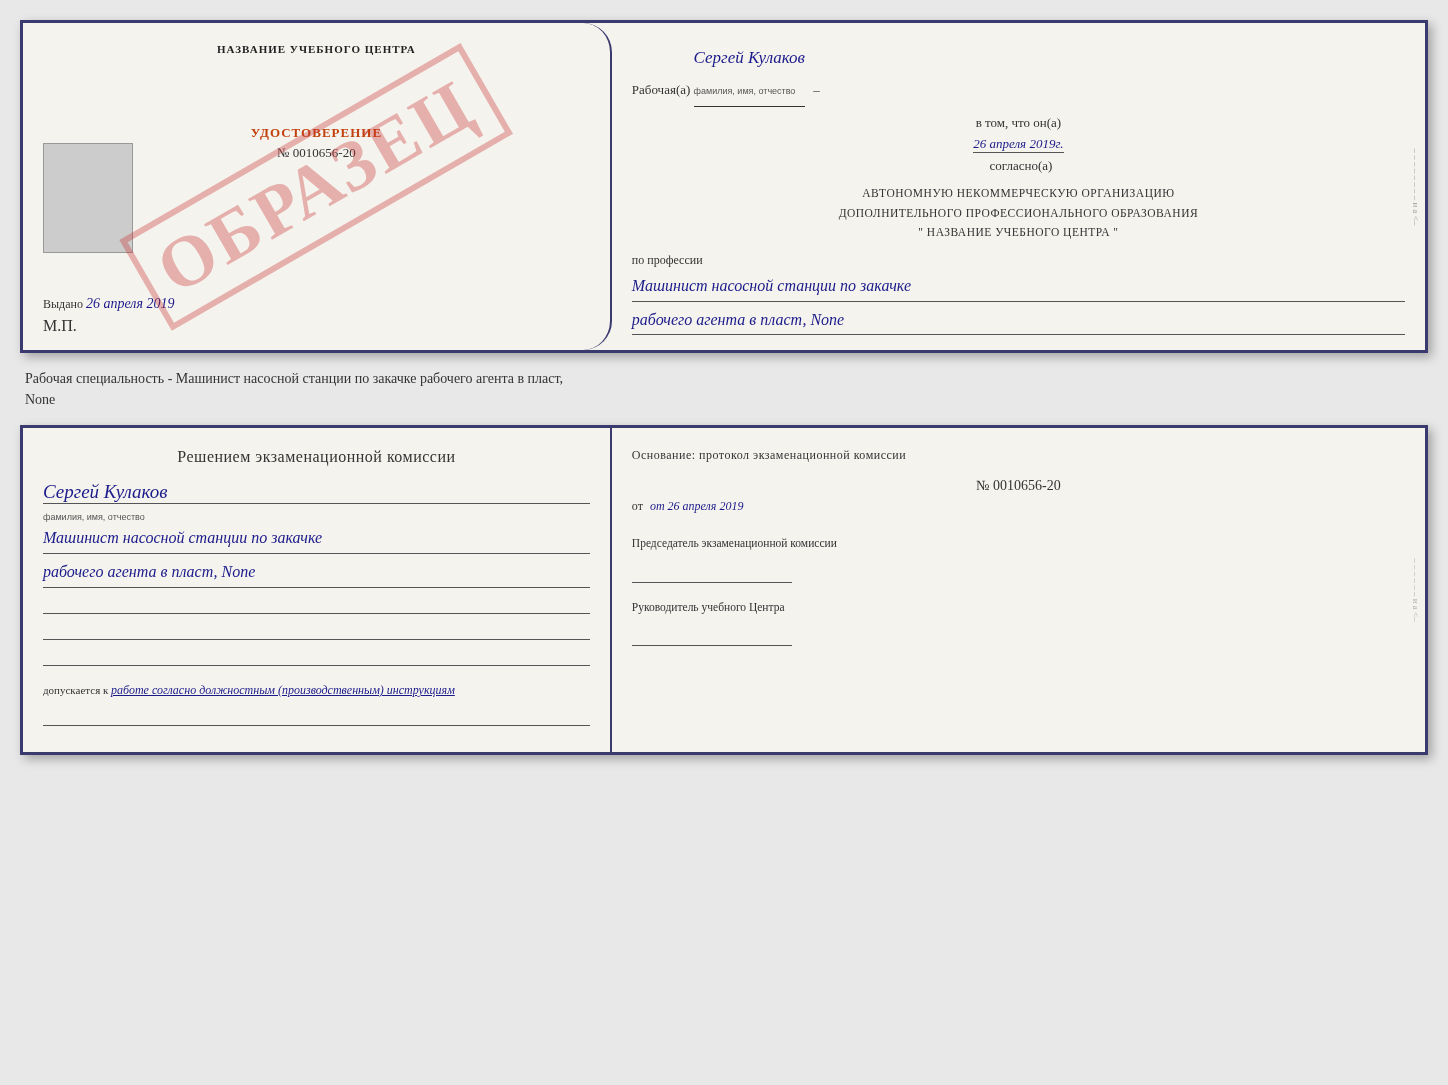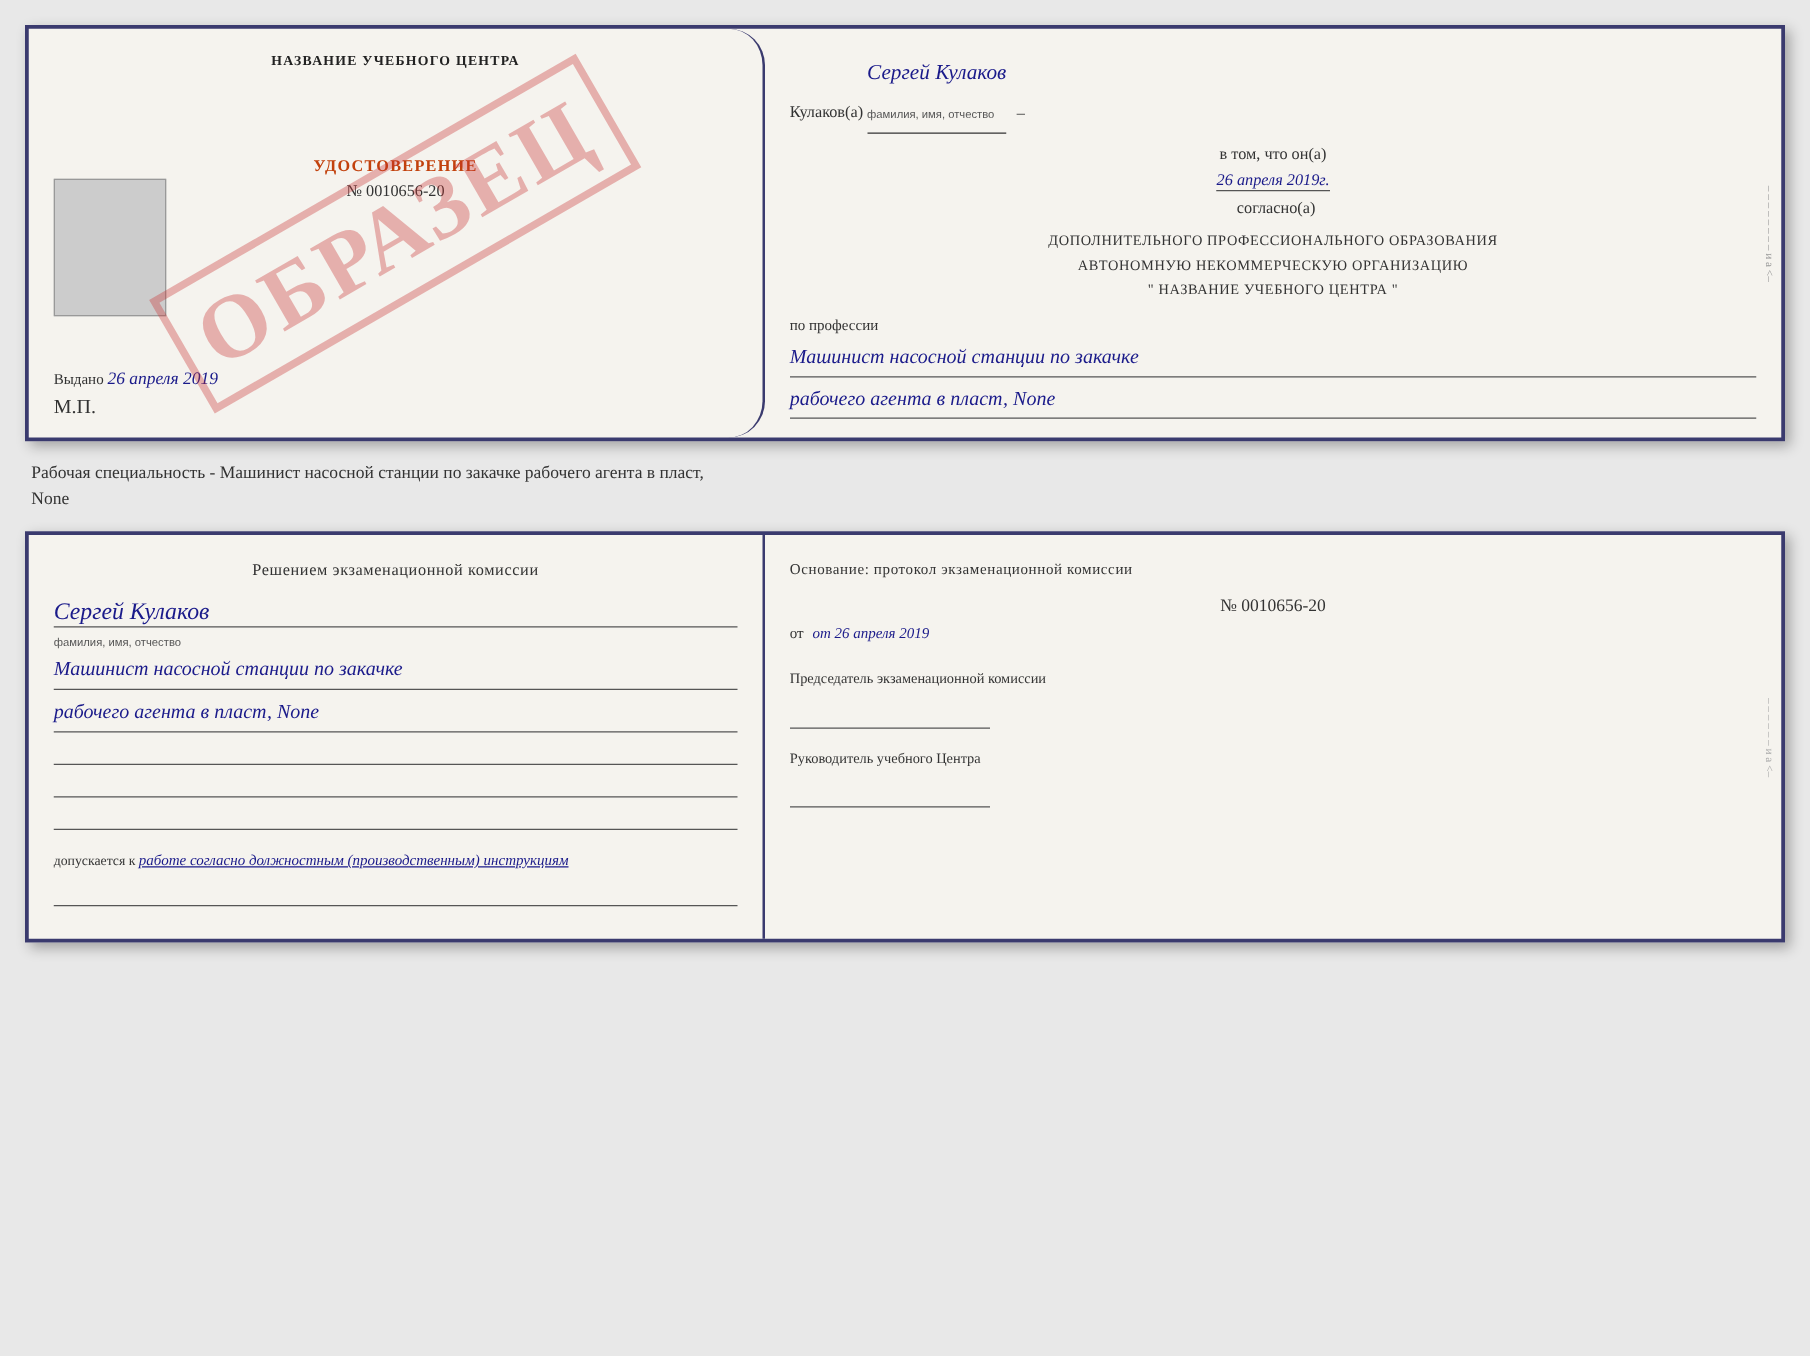--- a/index.html
+++ b/index.html
@@ -206,21 +206,21 @@
       padding: 20px 20px 20px 20px;
     }
 
     .bottom-right {
       width: 58%;
       padding: 20px 20px 20px 20px;
       position: relative;
     }
 
     .commission-title {
-      font-size: 13px;
+      font-size: 16px;
       color: #333;
       text-align: center;
       letter-spacing: 0.5px;
       margin-bottom: 15px;
     }
 
     .person-name-large {
       font-family: 'Georgia', serif;
       font-style: italic;
       font-size: 19px;
@@ -346,37 +346,37 @@
 
       <div class="vydano-line">
         <span>Выдано</span>
         <span style="font-style:italic; font-family:Georgia,serif; color:#1a1a8a; font-size:14px;">26 апреля 2019</span>
       </div>
       <div class="mp-label">М.П.</div>
     </div>
 
     <div class="doc-right">
       <div class="recipient-line">
-        <span>Кулаков(а)</span>
+        <span>Рабочая(а)</span>
         <span class="recipient-name">
           <span>Сергей Кулаков</span>
           <br><span class="small-hint">фамилия, имя, отчество</span>
         </span>
         <span style="margin-left:5px;"> –</span>
       </div>
 
       <div class="date-line">
         <span>в том, что он(а)</span>
         <span class="date-value">26 апреля 2019г.</span>
         <span style="margin-left:5px;">согласно(а)</span>
       </div>
 
       <div class="org-block">
+        <div>АВТОНОМНУЮ НЕКОММЕРЧЕСКУЮ ОРГАНИЗАЦИЮ</div>
         <div>ДОПОЛНИТЕЛЬНОГО ПРОФЕССИОНАЛЬНОГО ОБРАЗОВАНИЯ</div>
-        <div>АВТОНОМНУЮ НЕКОММЕРЧЕСКУЮ ОРГАНИЗАЦИЮ</div>
         <div>" НАЗВАНИЕ УЧЕБНОГО ЦЕНТРА "</div>
       </div>
 
       <div class="profession-block">
         <div>по профессии</div>
         <span class="profession-handwritten">Машинист насосной станции по закачке</span>
         <span class="profession-handwritten">рабочего агента в пласт, None</span>
       </div>
 
       <div class="vertical-text-right">– – – – – – – – и а &lt;–</div>

